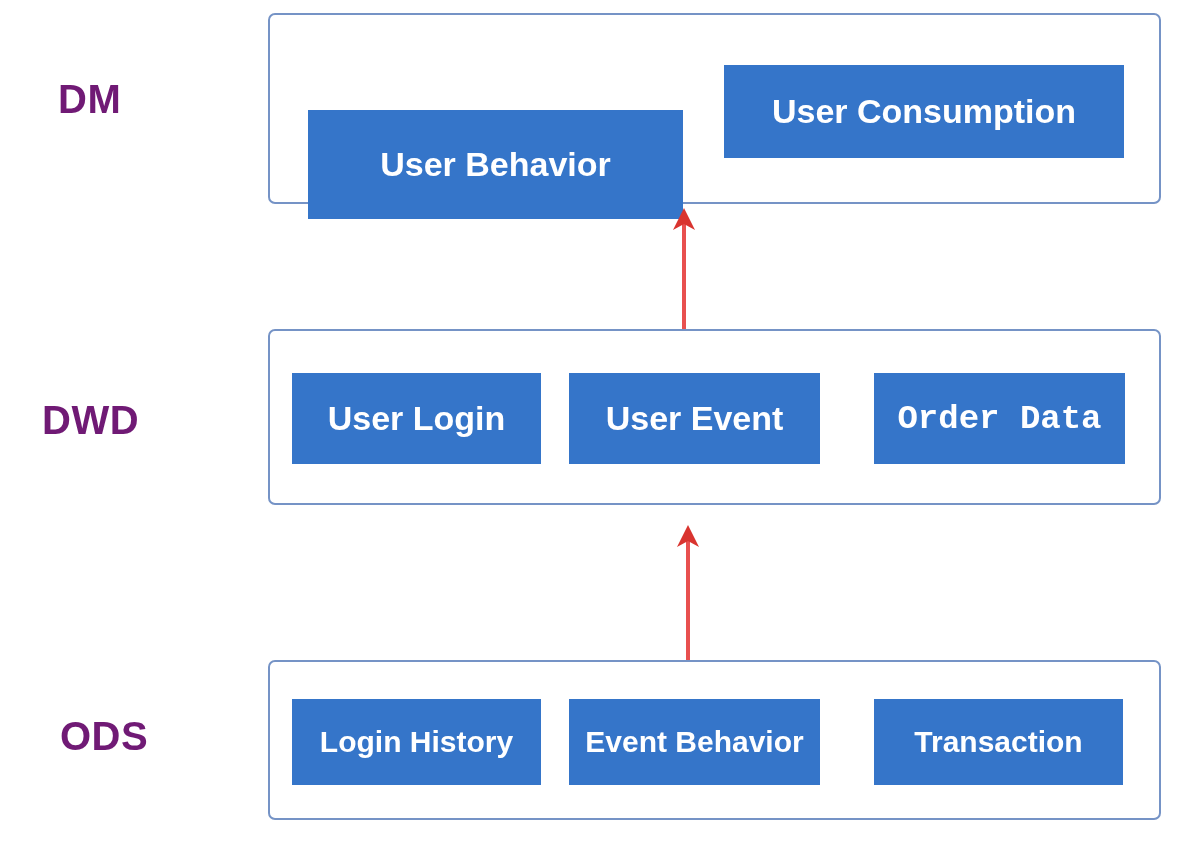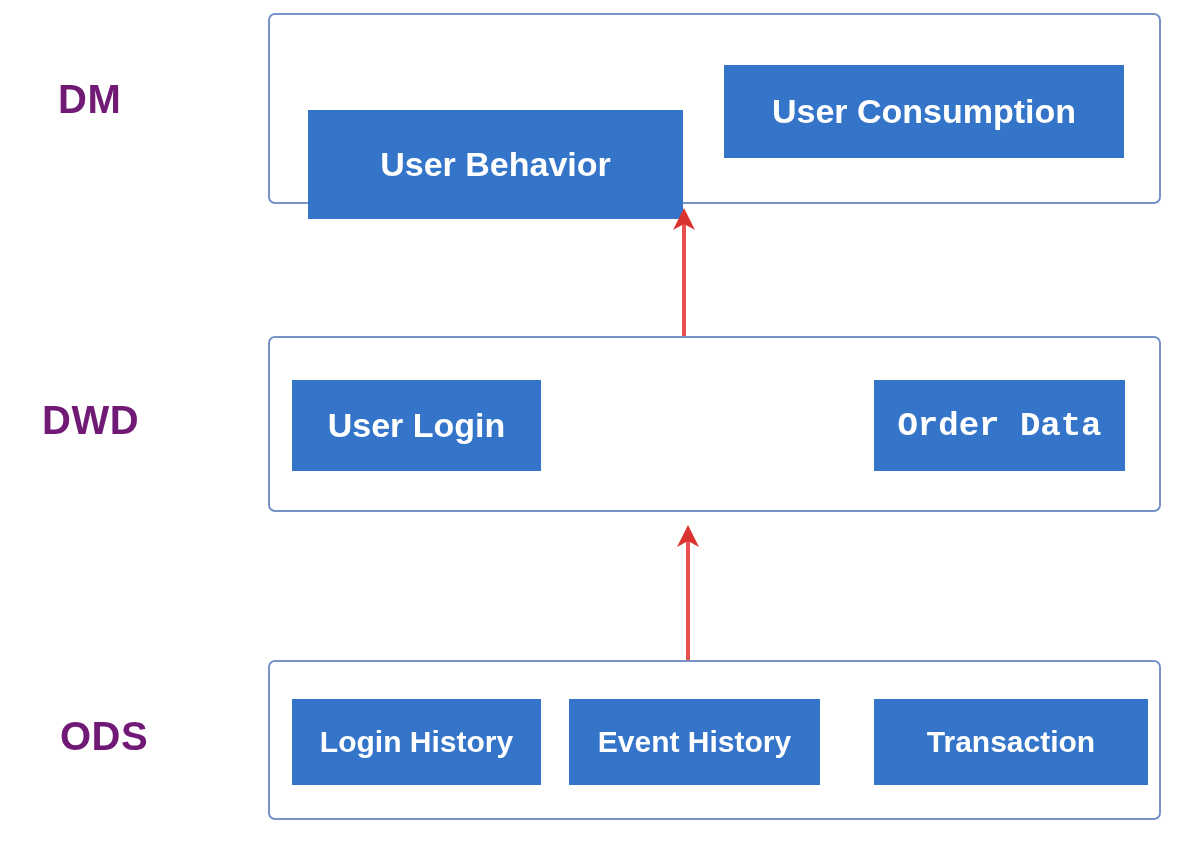--- a/index.html
+++ b/index.html
@@ -83,26 +83,29 @@
 
   <div class="arrow" style="left:659px; top:204px; width:60px; height:142px;">
     <svg width="60" height="142" viewBox="0 0 60 142">
       <line x1="25" y1="142" x2="25" y2="18" stroke="#e8504f" stroke-width="4"></line>
       <path d="M25 4 L36 26 L25 20 L14 26 Z" fill="#d9342f"></path>
     </svg>
   </div>
 
   <div class="tier-label" style="left:42px; top:400px;">DWD</div>
 
-  <div class="layer-box" style="left:268px; top:336px; width:893px; height:176px;">
+  <div class="layer-box" style="left:268px; top:329px; width:893px; height:176px;">
 
     <div class="entity" style="left:22px; top:42px; width:249px; height:91px; font-size:34px;">
       <span>User Login</span>
     </div>
 
+    <div class="entity" style="left:299px; top:42px; width:251px; height:91px; font-size:34px;">
+      <span>User Event</span>
+    </div>
 
     <div class="entity" style="left:604px; top:42px; width:251px; height:91px; font-size:34px;font-family:Liberation Mono, monospace;">
       <span>Order Data</span>
     </div>
 
   </div>
 
   <div class="arrow" style="left:659px; top:521px; width:60px; height:140px;">
     <svg width="60" height="140" viewBox="0 0 60 140">
       <line x1="29" y1="140" x2="29" y2="18" stroke="#e8504f" stroke-width="4"></line>
@@ -112,22 +115,22 @@
 
   <div class="tier-label" style="left:60px; top:716px;">ODS</div>
 
   <div class="layer-box" style="left:268px; top:660px; width:893px; height:160px;">
 
     <div class="entity" style="left:22px; top:37px; width:249px; height:86px; font-size:30px;">
       <span>Login History</span>
     </div>
 
     <div class="entity" style="left:299px; top:37px; width:251px; height:86px; font-size:30px;">
-      <span>Event History</span>
+      <span>Event Behavior</span>
     </div>
 
-    <div class="entity" style="left:604px; top:37px; width:274px; height:86px; font-size:30px;">
+    <div class="entity" style="left:604px; top:37px; width:249px; height:86px; font-size:30px;">
       <span>Transaction</span>
     </div>
 
   </div>
 
 </div>
 
 </body></html>

